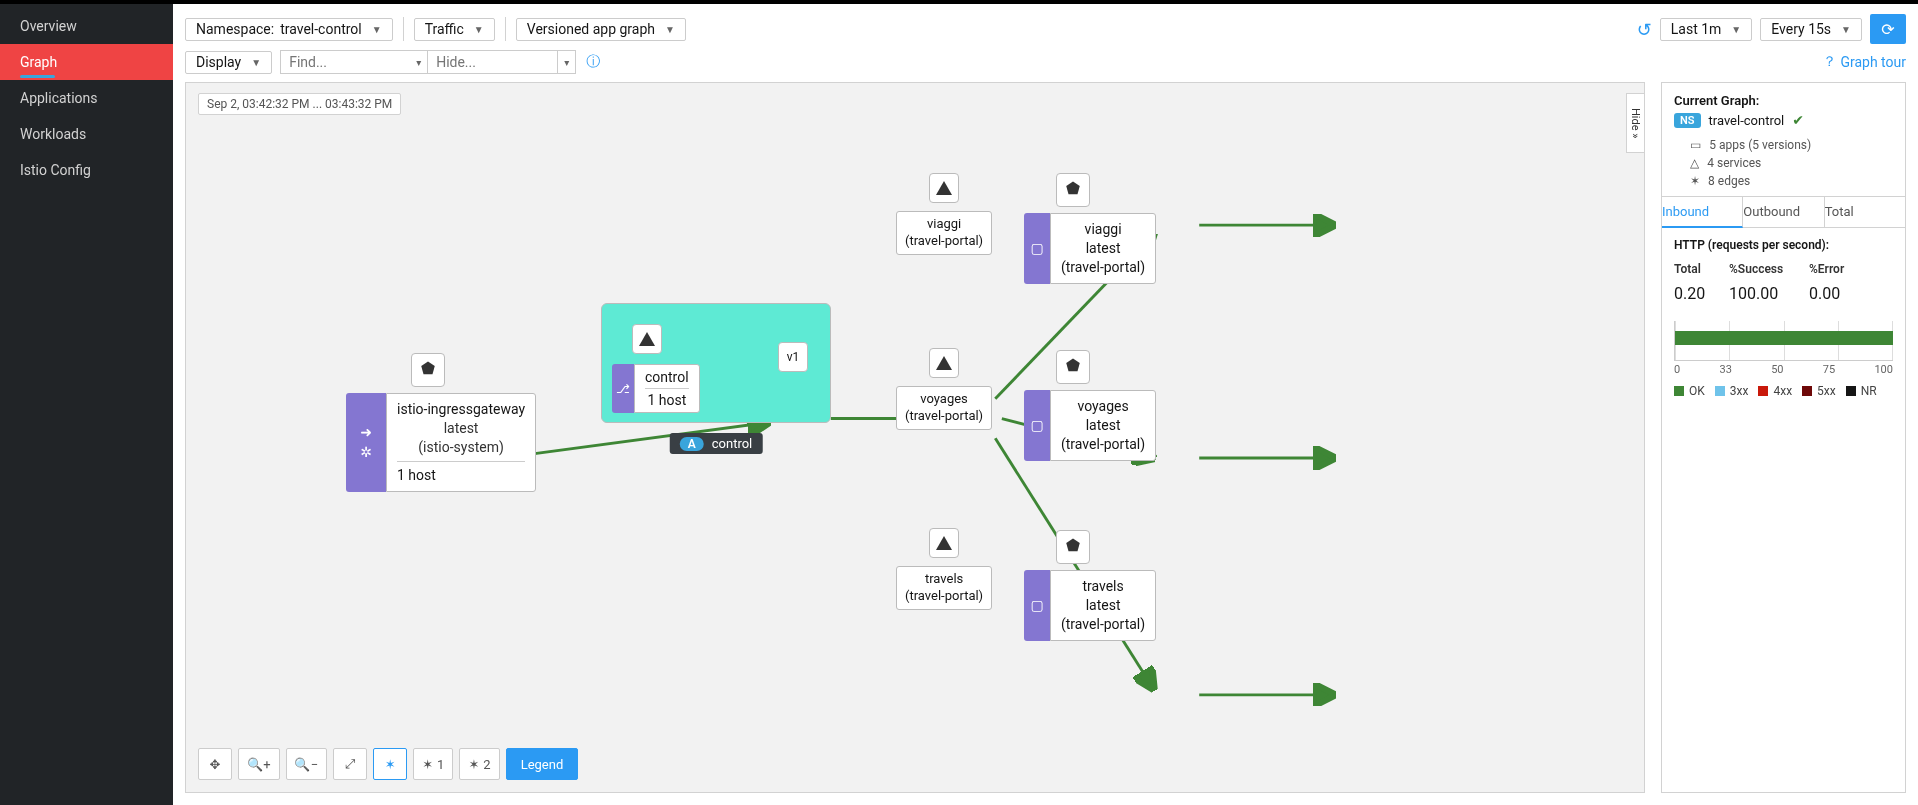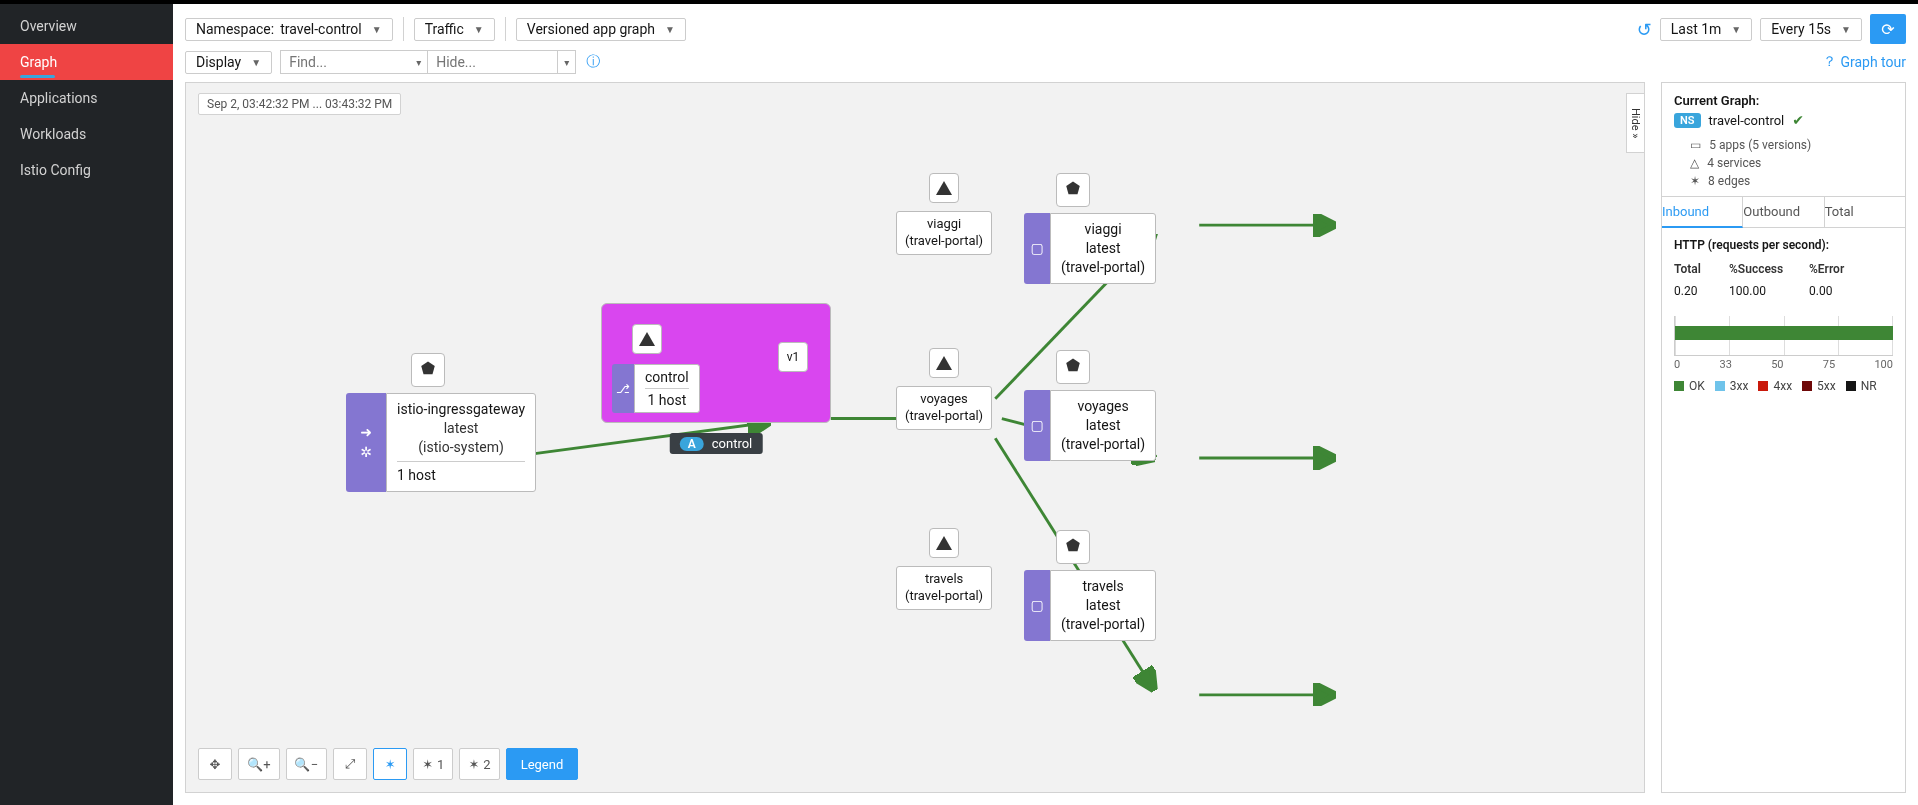--- a/index.html
+++ b/index.html
@@ -53,21 +53,21 @@
   .node-card .hr{border-top:1px solid #ccc;margin:4px 0}
 
   
   .tri-box{width:30px;height:30px;background:#fff;border:1px solid #bbb;border-radius:4px;display:flex;align-items:center;justify-content:center}
   .tri{width:0;height:0;border-left:8px solid transparent;border-right:8px solid transparent;border-bottom:14px solid #333}
   .pent-box{width:34px;height:34px;background:#fff;border:1px solid #bbb;border-radius:4px;display:flex;align-items:center;justify-content:center}
   .pent svg{width:18px;height:18px}
   .pent-path{fill:#333}
 
   
-  .grp{position:absolute;background:#d946ef;border:1px solid #bbb;border-radius:6px}
+  .grp{position:absolute;background:#5eead4;border:1px solid #bbb;border-radius:6px}
   .grp .inner-tri{position:absolute}
   .grp .inner-sq{position:absolute;background:#fff;border:1px solid #bbb;border-radius:4px;width:30px;height:30px;display:flex;align-items:center;justify-content:center;font-size:12px}
   .grp-badge{position:absolute;left:50%;transform:translateX(-50%);bottom:-32px;background:#393f44;color:#fff;border-radius:3px;padding:3px 10px;font-size:13px;display:flex;align-items:center;gap:8px}
   .grp-badge .pill{background:#39a5dc;color:#fff;border-radius:999px;padding:0 8px;font-size:12px;font-weight:600}
   .grp-card{position:absolute;display:flex}
   .grp-card .gc-left{width:22px;background:#8476d1;border-radius:3px 0 0 3px;display:flex;align-items:center;justify-content:center;color:#fff;font-size:12px}
   .grp-card .gc-body{background:#fff;border:1px solid #bbb;border-radius:0 3px 3px 0;padding:4px 10px;text-align:center;font-size:14px}
   .grp-card .hr{border-top:1px solid #ccc;margin:3px 0}
 
   
@@ -94,21 +94,21 @@
   .ok-dot{color:#3e8635;font-size:14px}
   .stats{padding:0 12px 8px 28px;color:#555;font-size:12px;display:flex;flex-direction:column;gap:4px}
   .stats .row{display:flex;align-items:center;gap:8px}
   .tabs{display:flex;border-top:1px solid #d2d2d2;border-bottom:1px solid #d2d2d2}
   .tab{flex:1;text-align:left;padding:7px 0;cursor:pointer;color:#555;border-right:1px solid #d2d2d2;font-size:13px}
   .tab:last-child{border-right:none}
   .tab.active{color:#2b9af3;border-bottom:2px solid #2b9af3;margin-bottom:-1px}
   .sect-title{padding:10px 12px 6px 12px;font-weight:600;font-size:12px}
   .tbl{width:100%;padding:0 12px 10px 12px}
   .tbl .trh{display:flex;font-weight:600;font-size:12px;color:#333;padding:4px 0}
-  .tbl .tr{display:flex;font-size:12px;padding:4px 0}
+  .tbl .tr{display:flex;font-size:16px;padding:4px 0}
   .tbl .c1{width:55px}
   .tbl .c2{width:80px}
   .tbl .c3{flex:1}
 
   
   .spark{height:40px;margin:4px 12px 2px 12px;position:relative;border-left:1px solid #ccc;border-bottom:1px solid #ccc}
   .spark .band{position:absolute;left:0;right:0;top:10px;height:14px;background:#3e8635}
   .spark .glines{position:absolute;inset:0;display:flex;justify-content:space-between}
   .spark .glines span{width:1px;background:#ddd}
   .axis{display:flex;justify-content:space-between;font-size:11px;color:#666;padding:0 12px}

